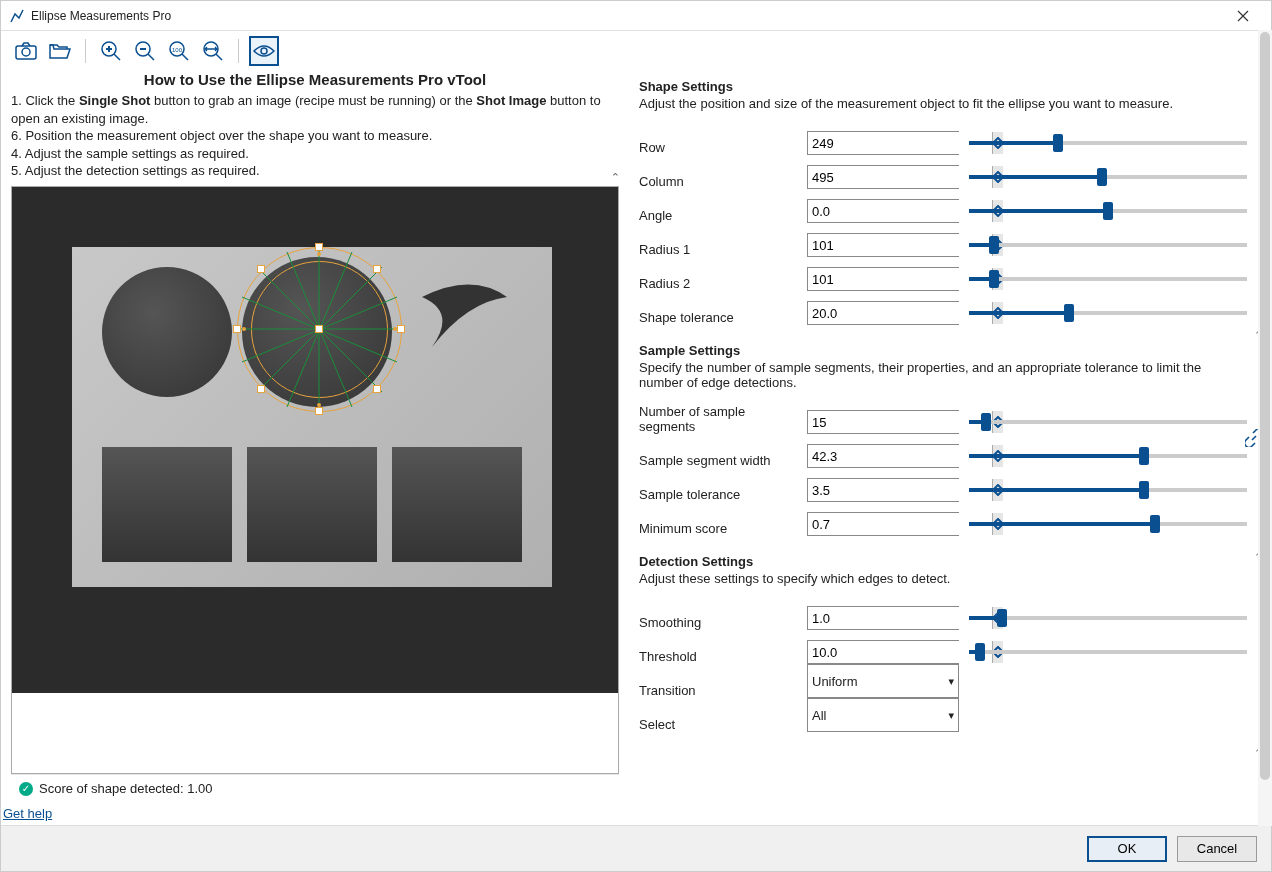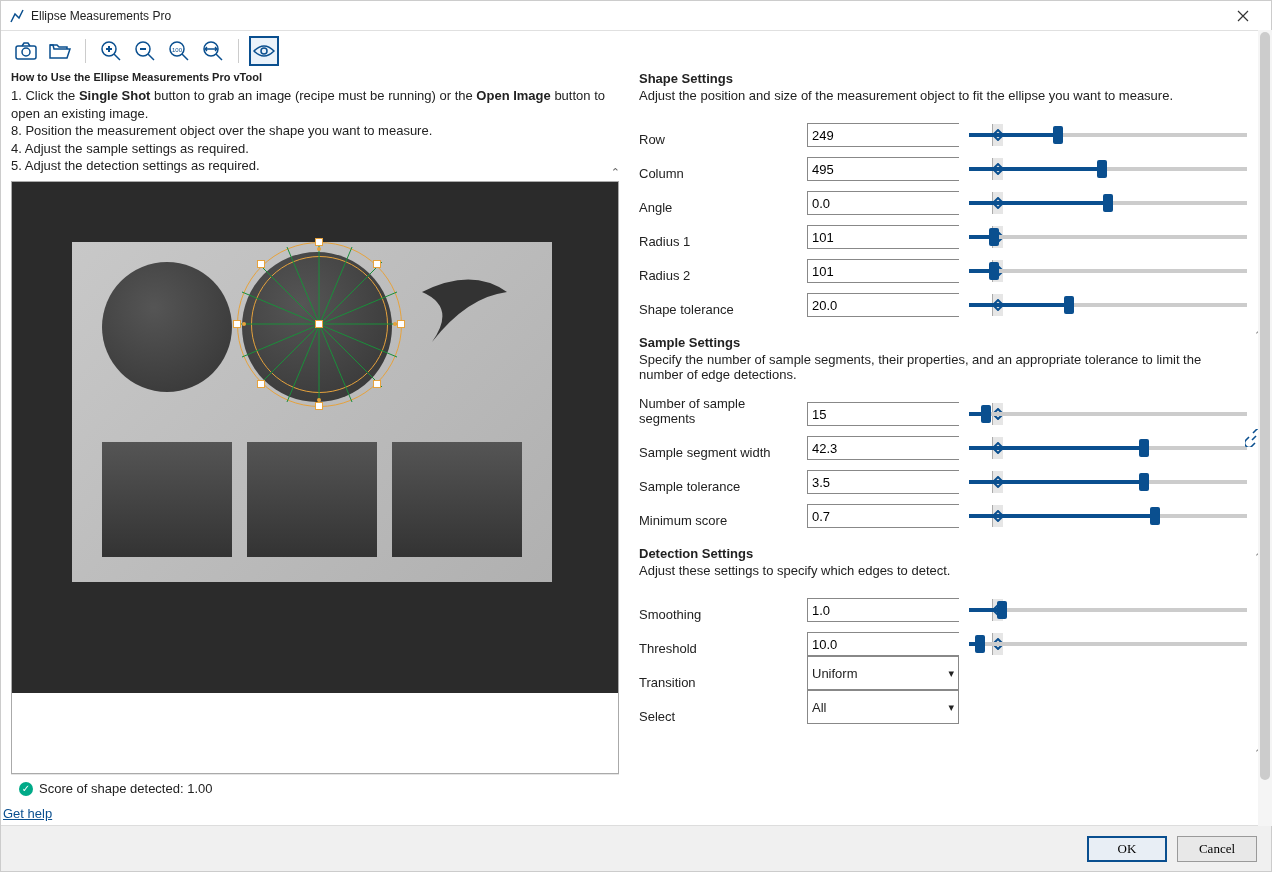--- a/index.html
+++ b/index.html
@@ -9,21 +9,21 @@
 .titlebar .app-icon { width: 16px; height: 16px; margin-right: 6px; }
 .titlebar .title { flex: 1; font-size: 12px; }
 .titlebar .close-btn { width: 40px; height: 28px; display: flex; align-items: center; justify-content: center; cursor: pointer; }
 .toolbar { height: 40px; display: flex; align-items: center; padding: 6px 10px; gap: 4px; }
 .toolbar .tbtn { width: 30px; height: 30px; display: flex; align-items: center; justify-content: center; cursor: pointer; border: 1px solid transparent; }
 .toolbar .sep { width: 1px; height: 24px; background: #ccc; margin: 0 6px; }
 .toolbar svg { stroke: #0a4f8f; fill: none; stroke-width: 1.5; }
 .toolbar .eye-btn { border: 2px solid #0a4f8f; background: #eaf2fa; }
 .content { flex: 1; display: flex; padding: 0 10px 4px 10px; gap: 20px; overflow: hidden; }
 .left-col { width: 608px; display: flex; flex-direction: column; }
-.howto h3 { font-size: 11px; font-weight: bold; margin-bottom: 4px; }
+.howto h3 { font-size: 15px; font-weight: bold; margin-bottom: 4px; text-align: center; }
 .howto p { font-size: 13px; line-height: 1.35; }
 .imgpanel { margin-top: 6px; border: 1px solid #aaa; flex: 1; display: flex; flex-direction: column; position: relative; }
 .collapse-arrow { position:absolute; top:-16px; right:-2px; color:#666; font-size:11px; cursor:pointer;}
 .imgview { flex: 1; background: #2b2b2b; position: relative; overflow: hidden; }
 .scene { position:absolute; left:60px; top:60px; width:480px; height:340px; background:linear-gradient(135deg,#c8c8c8,#b0b0b0); }
 .scene .circle{position:absolute; border-radius:50%; background:radial-gradient(circle at 40% 35%, #555,#333);}
 .scene .c1{left:30px; top:20px; width:130px; height:130px;}
 .scene .c2{left:170px; top:10px; width:150px; height:150px;}
 .scene .swoosh{position:absolute; left:340px; top:30px; width:100px; height:80px;}
 .scene .sq{position:absolute; top:200px; width:130px; height:115px; background:linear-gradient(180deg,#555,#333);}
@@ -35,40 +35,40 @@
 .overlay .merid{position:absolute; left:0; top:0; width:165px; height:165px; }
 .overlay .handle{position:absolute; width:8px; height:8px; background:#fff; border:1px solid #e6a23c;}
 .overlay .center{left:78px; top:78px;}
 .overlay .h-n{left:78px; top:-4px;} .overlay .h-s{left:78px; top:160px;}
 .overlay .h-e{left:160px; top:78px;} .overlay .h-w{left:-4px; top:78px;}
 .overlay .h-ne{left:136px; top:18px;} .overlay .h-nw{left:20px; top:18px;}
 .overlay .h-se{left:136px; top:138px;} .overlay .h-sw{left:20px; top:138px;}
 .statusbar { height: 28px; border-top: 1px solid #e5e5e5; display:flex; align-items:center; padding: 0 8px; gap:6px;}
 .statusbar .ok-icon{ width:14px; height:14px; border-radius:50%; background:#0a8; display:inline-flex; align-items:center; justify-content:center; color:#fff; font-size:10px;}
 .right-col { flex: 1; overflow-y: auto; padding-right: 14px; position:relative; }
-.section h4{ font-size:13px; font-weight:bold; margin-top:0;}
+.section h4{ font-size:13px; font-weight:bold; margin-top:8px;}
 .section .desc{ font-size:13px; margin: 2px 0 10px 0;}
 .row { display:flex; align-items:flex-end; height:34px; gap:10px; }
 .row .lbl{ width:158px; font-size:13px;}
 .spinbox { display:flex; width:152px; height:24px; border:1px solid #888;}
 .spinbox input{ flex:1; border:none; padding:0 4px; font-size:13px; outline:none; font-family:inherit;}
 .spinbox .spin{ width:20px; background:#e6e6e6; border-left:1px solid #aaa; display:flex; flex-direction:column; align-items:center; justify-content:center; cursor:pointer;}
 .spinbox .spin svg{ stroke:#0a4f8f; stroke-width:2; fill:none;}
 .slider { flex:1; height:24px; position:relative; display:flex; align-items:center;}
 .slider .track{ height:4px; width:100%; background:#ccc; position:relative;}
 .slider .fill{ position:absolute; height:4px; left:0; background:#0a4f8f;}
 .slider .thumb{ position:absolute; width:10px; height:18px; background:#0a4f8f; top:-7px; border-radius:2px;}
 .combo{ width:152px; height:24px; border:1px solid #888; display:flex; align-items:center; padding:16px 4px; justify-content:space-between; cursor:pointer; background:#fff;}
 .combo .chev{ font-size:11px; }
 .link-icon{ position:absolute; right:-2px; top:358px; color:#0a4f8f; cursor:pointer;}
 .sec-collapse{ position:absolute; right:-2px; color:#888; font-size:11px; cursor:pointer;}
 .footer-links{ text-align:left; padding: 0 16px 4px 2px;}
 .footer-links a{ color:#0a4f8f; text-decoration:underline; cursor:pointer; font-size:13px;}
 .button-bar{ height:46px; background:#f0f0f0; border-top:1px solid #ddd; display:flex; justify-content:flex-end; align-items:center; gap:10px; padding:0 14px;}
-.btn{ width:80px; height:26px; border:1px solid #9a9a9a; background:#e8e8e8; font-size:13px; cursor:pointer; font-family:Liberation Serif, serif;}
+.btn{ width:80px; height:26px; border:1px solid #9a9a9a; background:#e8e8e8; font-size:13px; cursor:pointer; font-family:Liberation Sans, sans-serif;}
 .btn.primary{ border:2px solid #0a4f8f; background:#e8eef5;}
 .right-scroll{ position:absolute; right:0; top:30px; bottom:46px; width:14px; background:#f5f5f5;}
 .right-scroll .sthumb{ position:absolute; left:2px; right:2px; top:2px; height:94%; background:#ccc; border-radius:5px;}
 </style>
 </head>
 <body>
 
 <div class="window">
   <div class="titlebar">
     <svg class="app-icon" viewBox="0 0 16 16">
@@ -131,22 +131,22 @@
           <path d="M1 8 Q11 -2 21 8 Q11 18 1 8 Z"></path>
           <circle cx="11" cy="8" r="3"></circle>
         </svg>
       </div>
   </div>
 
   <div class="content">
     <div class="left-col">
       <div class="howto">
         <h3>How to Use the Ellipse Measurements Pro vTool</h3>
-        <p><span>1. Click the </span><b>Single Shot</b><span> button to grab an image (recipe must be running) or the </span><b>Open Image</b><span> button to open an existing image.</span></p>
-        <p>8. Position the measurement object over the shape you want to measure.</p>
+        <p><span>1. Click the </span><b>Single Shot</b><span> button to grab an image (recipe must be running) or the </span><b>Shot Image</b><span> button to open an existing image.</span></p>
+        <p>6. Position the measurement object over the shape you want to measure.</p>
         <p>4. Adjust the sample settings as required.</p>
         <p>5. Adjust the detection settings as required.</p>
       </div>
       <div class="imgpanel">
         <span class="collapse-arrow">⌃</span>
         <div class="imgview">
           <div class="scene">
             <div class="circle c1"></div>
             <div class="circle c2"></div>
             <svg class="swoosh" viewBox="0 0 100 80">

